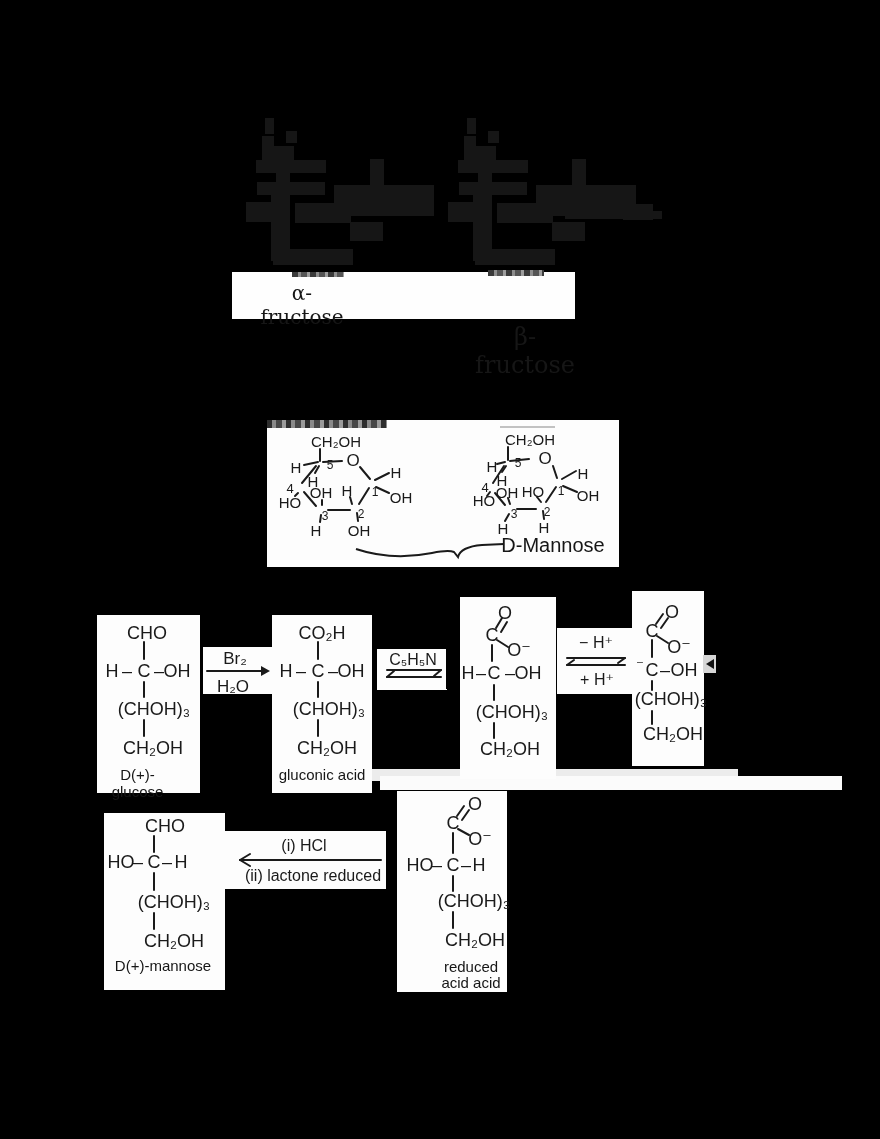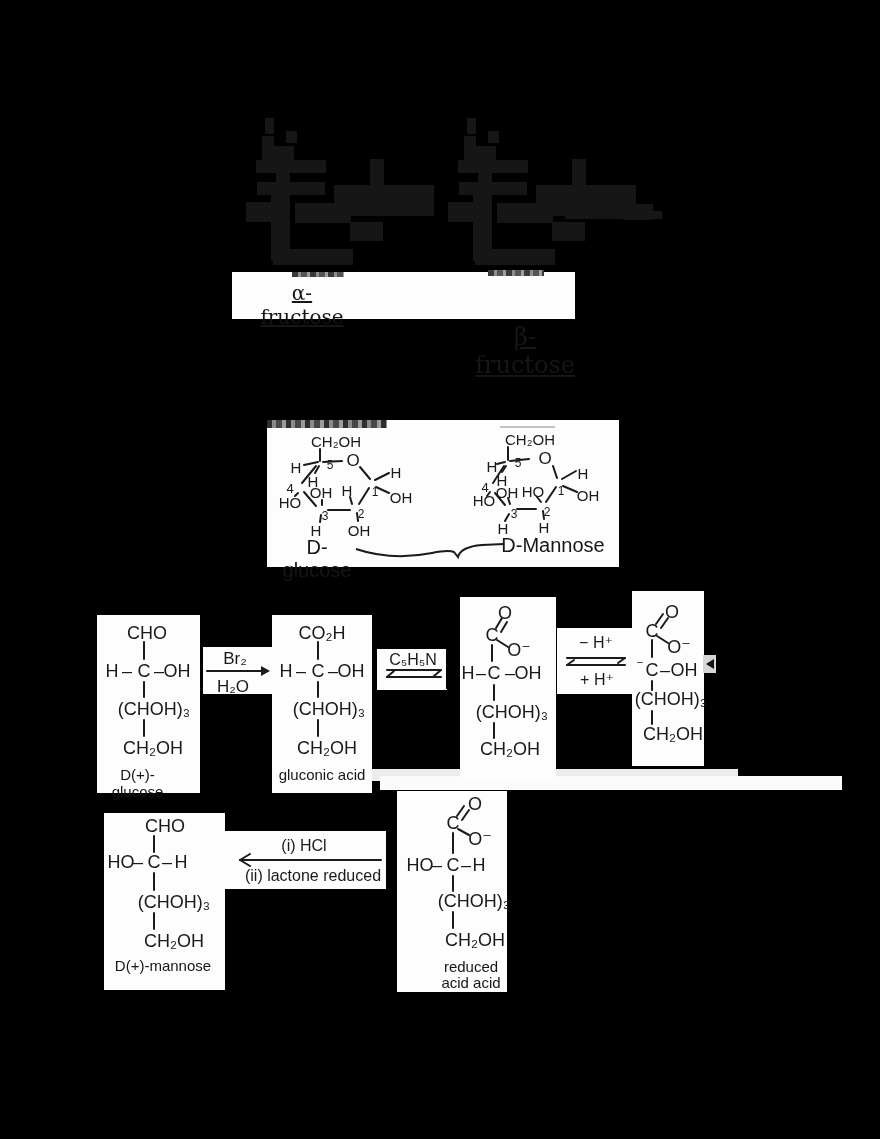--- a/index.html
+++ b/index.html
@@ -5,21 +5,21 @@
   html,body{margin:0;padding:0;background:#000;}
   #page{position:relative;width:880px;height:1139px;background:#000;overflow:hidden;
         font-family:"Liberation Sans","DejaVu Sans",sans-serif;}
   .panel{position:absolute;background:#fdfdfd;}
   .band{position:absolute;background:#fdfdfd;}
   .strip{position:absolute;}
   svg.struct{position:absolute;overflow:visible;}
   svg.struct text{font-family:"Liberation Sans","DejaVu Sans",sans-serif;fill:#1a1a1a;}
   .cap{position:absolute;text-align:center;color:#161616;
        font-family:"Liberation Sans","DejaVu Sans",sans-serif;}
-  .serifcap{font-family:"DejaVu Serif","Liberation Serif",serif;text-decoration:underline;}
+  .serifcap{font-family:"DejaVu Serif","Liberation Serif",serif;}
   .smudge{position:absolute;background:repeating-linear-gradient(90deg,#3a3a3a 0 6px,#8d8d8d 6px 9px,#555 9px 15px,#9e9e9e 15px 18px);}
   .grayband{position:absolute;background:repeating-linear-gradient(90deg,#2e2e2e 0 5px,#8a8a8a 5px 9px,#474747 9px 15px,#9b9b9b 15px 19px);}
   .thinline{position:absolute;background:#c2c2c2;}
   .blackbar{position:absolute;background:#000;}
   .cursorbox{position:absolute;background:#d6d6d6;display:flex;align-items:center;justify-content:center;}
   .cursorbox .tri{width:0;height:0;border-top:5px solid transparent;border-bottom:5px solid transparent;border-right:8px solid #111;}
 </style>
 </head>
 <body>
 
@@ -137,21 +137,20 @@
       <text x="43" y="98" font-size="15" text-anchor="middle" dominant-baseline="central">H</text>
       <text x="87" y="82" font-size="12" text-anchor="middle" dominant-baseline="central">2</text>
       <text x="84" y="97" font-size="15" text-anchor="middle" dominant-baseline="central">H</text>
       <text x="101" y="61" font-size="12" text-anchor="middle" dominant-baseline="central">1</text>
       <text x="123" y="43" font-size="15" text-anchor="middle" dominant-baseline="central">H</text>
       <text x="128" y="65" font-size="15" text-anchor="middle" dominant-baseline="central">OH</text>
     </svg>
   <svg class="struct" viewBox="0 0 155 22" width="155" height="22" style="left: 352px; top: 540px;">
       <path d="M4,9 C28,17 55,18 80,13 C90,11 97,10 102,12 L106,17 C108,9 118,6 130,5 L152,4" fill="none" stroke="#1a1a1a" stroke-width="2"></path>
     </svg>
-  <div class="cap" style="left:272px;top:536px;width:90px;font-size:20px;">D-glucose</div>
   <div class="cap" style="left:498px;top:534px;width:110px;font-size:20px;">D-Mannose</div>
 
   <div class="strip" style="left:368px;top:769px;width:370px;height:12px;background:#ececec;"></div>
   <div class="strip" style="left:380px;top:776px;width:462px;height:14px;background:#fbfbfb;"></div>
 
   <div class="band" style="left:203px;top:647px;width:69px;height:47px;"></div>
   <div class="band" style="left:377px;top:649px;width:70px;height:41px;"></div>
   <div class="band" style="left:557px;top:628px;width:75px;height:66px;"></div>
   <div class="panel" style="left:97px;top:615px;width:103px;height:178px;"></div>
   <div class="panel" style="left:272px;top:615px;width:100px;height:178px;"></div>

